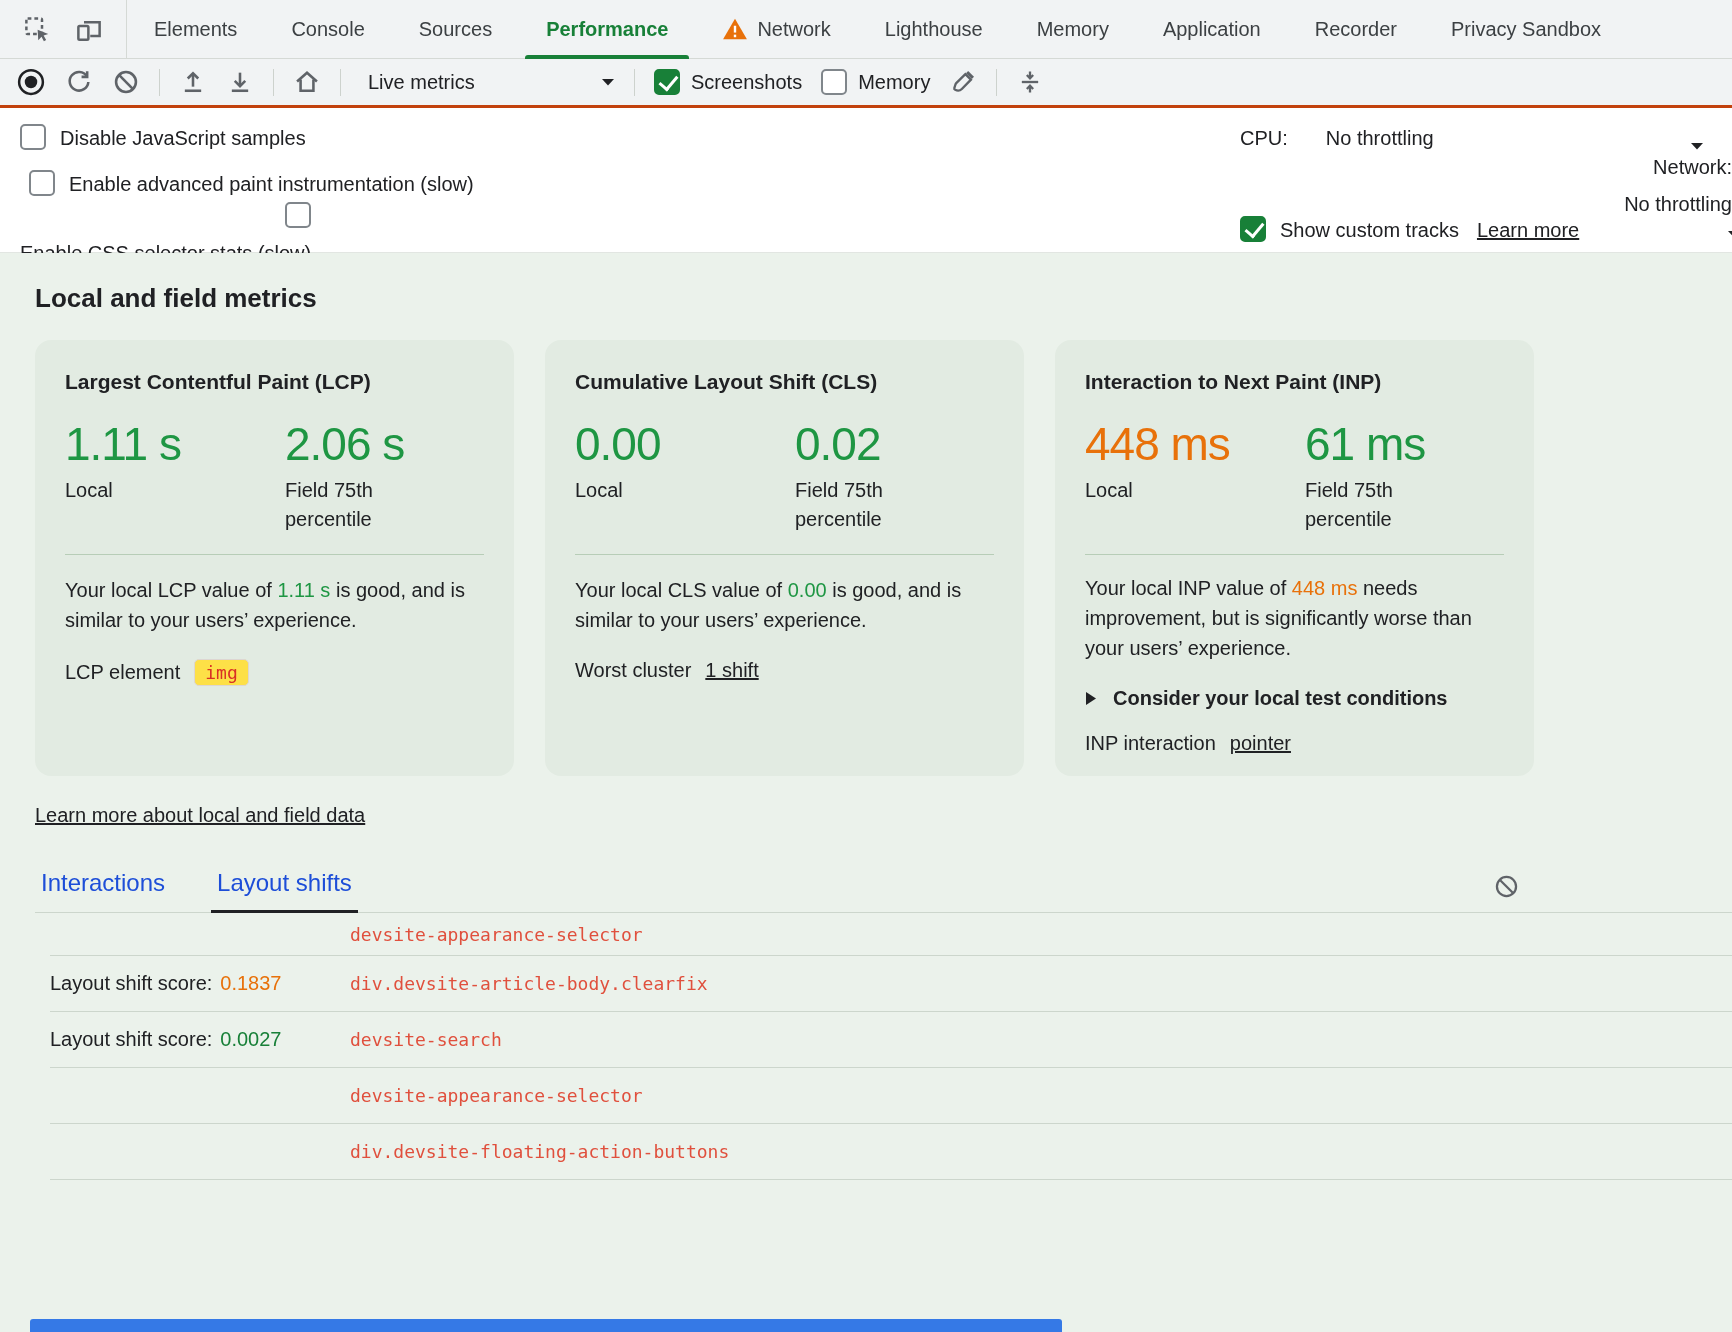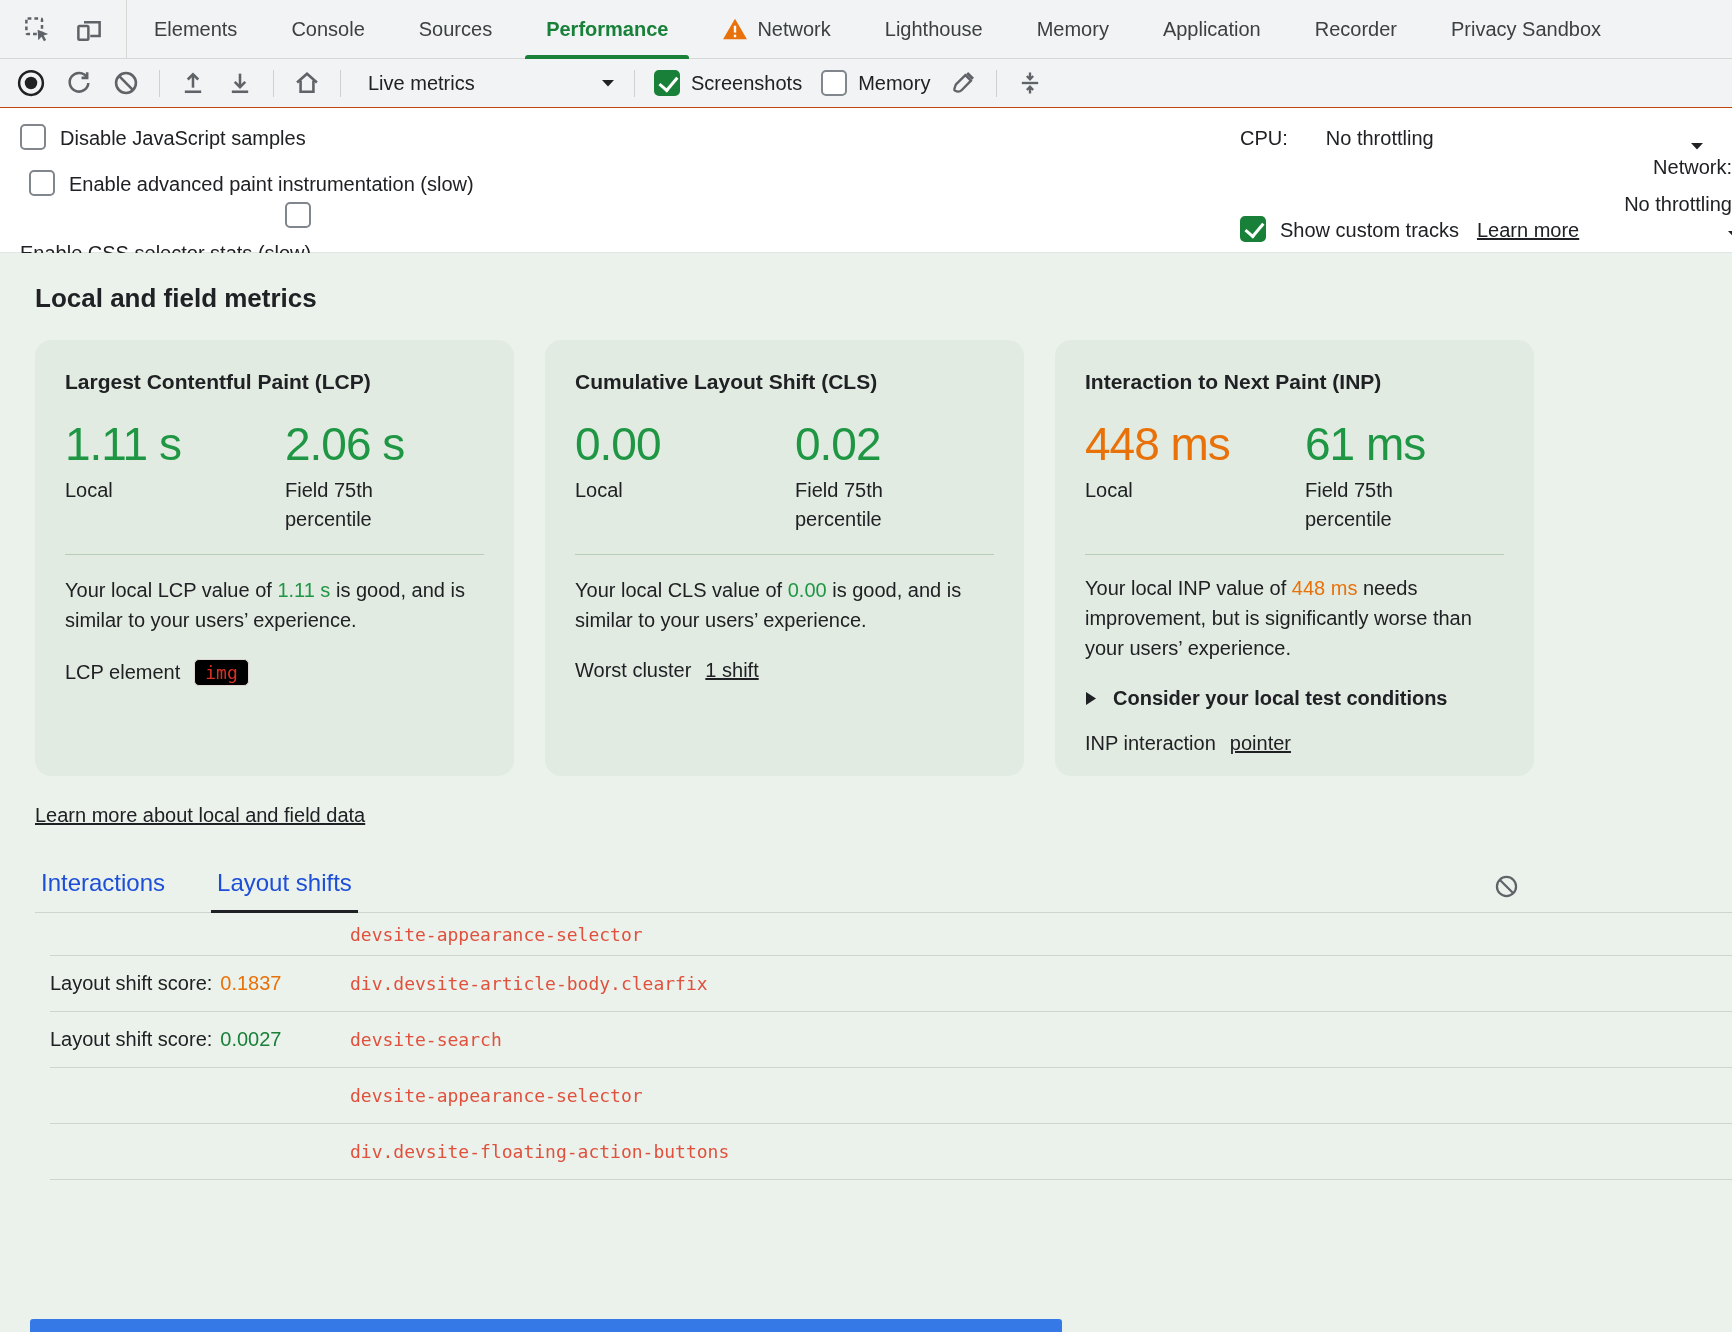--- a/index.html
+++ b/index.html
@@ -14,21 +14,21 @@
 
   
   .tabbar { height:59px; background:#f1f3f4; border-bottom:1px solid #d5d9d5; display:flex; align-items:stretch; flex:none; white-space:nowrap; }
   .tabbar-tools { display:flex; align-items:center; gap:10px; padding:0 16px; border-right:1px solid #d5d9d5; }
   .tool-btn { width:42px; height:42px; display:flex; align-items:center; justify-content:center; border-radius:6px; }
   .tab { display:flex; align-items:center; gap:9px; padding:0 27px; font-size:20px; color:#3c4043; position:relative; }
   .tab.selected { color:#188038; font-weight:700; }
   .tab.selected::after { content:""; position:absolute; left:6px; right:6px; bottom:-1px; height:4px; background:#188038; border-radius:3px 3px 0 0; }
 
   
-  .toolbar { height:49px; background:#f1f3f4; border-bottom:1px solid #c2410c; display:flex; align-items:center; padding:0 16px; gap:19px; flex:none; }
+  .toolbar { height:49px; background:#f1f3f4; border-bottom:3px solid #c2410c; display:flex; align-items:center; padding:0 16px; gap:19px; flex:none; }
   .sep { width:1px; height:27px; background:#cdd2cd; flex:none; }
   .dropdown { display:flex; align-items:center; justify-content:space-between; width:255px; font-size:20px; padding-left:8px; }
   .check-row { display:flex; align-items:center; gap:11px; font-size:20px; }
   .checkbox { width:26px; height:26px; border:2px solid #80868b; border-radius:5px; background:#fff; position:relative; flex:none; }
   .checkbox.checked { background:#188038; border-color:#188038; }
   .checkbox.checked::after { content:""; position:absolute; left:7px; top:1px; width:8px; height:15px;
     border:solid #fff; border-width:0 3px 3px 0; transform:rotate(40deg); }
 
   
   .settings { position:relative; height:145px; background:#fff; border-bottom:1px solid #e2e6e2; flex:none; }
@@ -49,21 +49,21 @@
   .val-col { width:220px; flex:none; }
   .num { font-size:46px; line-height:1.05; color:#1e9643; letter-spacing:-1px; white-space:nowrap; }
   .num.orange { color:#e8710a; }
   .lbl { font-size:20px; margin-top:8px; max-width:132px; line-height:1.45; }
   .card .divider { border-top:1px solid #b7cdb7; margin-top:20px; }
   .desc { font-size:20px; line-height:30px; margin-top:20px; }
   .v-green { color:#1e9643; }
   .v-orange { color:#e8710a; }
   .card .footer { display:flex; align-items:center; gap:14px; margin-top:24px; font-size:20px; }
   .tag-chip { font-family:"DejaVu Sans Mono","Liberation Mono",monospace; font-size:18px; color:#d93025;
-    background:#000000; border:1px solid #ddd6d2; border-radius:5px; padding:2px 10px; }
+    background:#fde047; border:1px solid #ddd6d2; border-radius:5px; padding:2px 10px; }
   .link { color:#202124; text-decoration:underline; }
   .disclosure { display:flex; align-items:center; gap:16px; font-size:20px; font-weight:700; margin-top:24px; }
   .learn-link { display:inline-block; font-size:20px; margin:28px 0 0 35px; }
 
   
   .log-header { display:flex; align-items:flex-end; margin:40px 0 0 35px; border-bottom:1px solid #ccd6cc; position:relative; height:46px; }
   .log-tab { font-size:24px; padding:0 6px 15px; margin-right:40px; color:#1d4ed8; position:relative; }
   .log-tab.selected::after { content:""; position:absolute; left:0; right:0; bottom:-1px; height:3px; background:#202124; }
   .clear-log { position:absolute; right:212px; bottom:12px; }
   .log-rows { margin-left:50px; }

